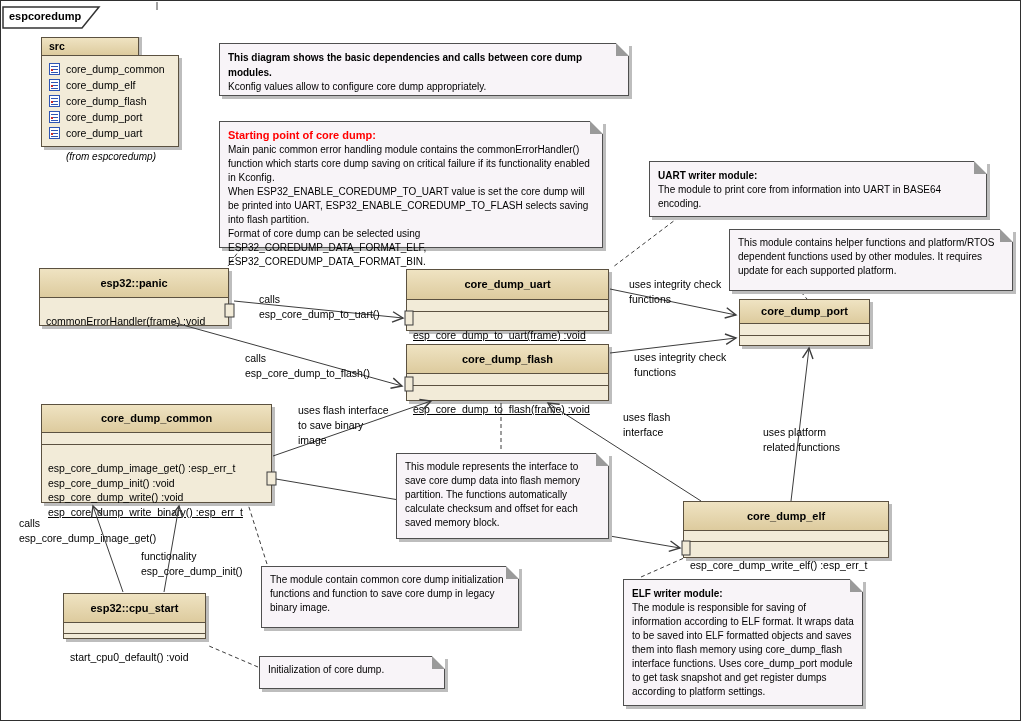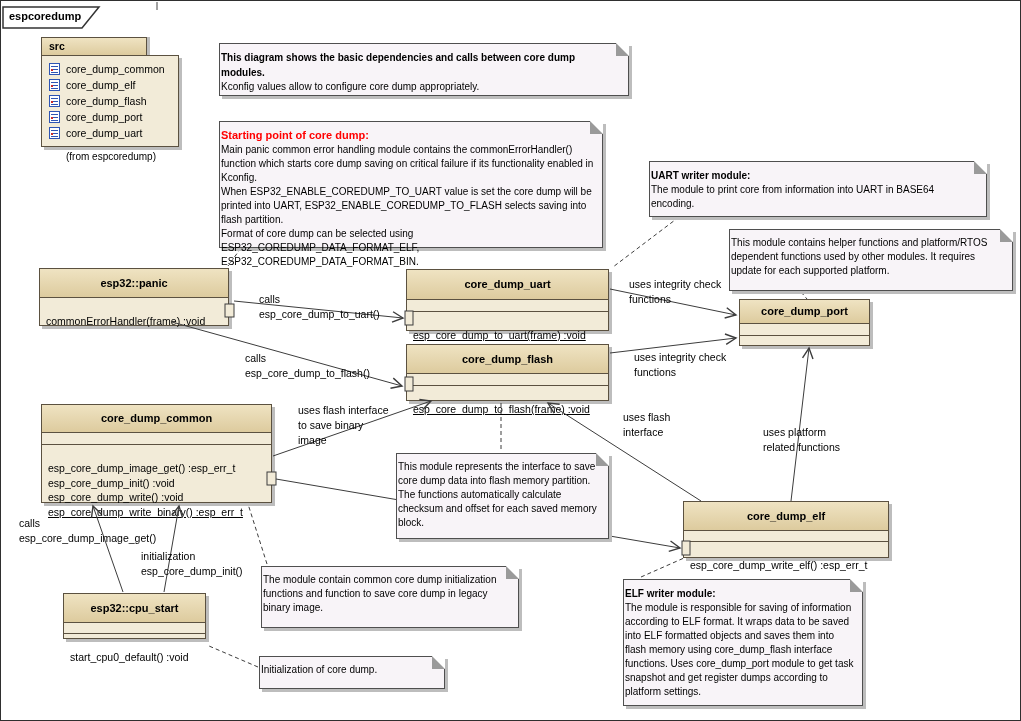--- a/index.html
+++ b/index.html
@@ -22,45 +22,45 @@
     background:linear-gradient(180deg,#efe3c2,#ddcb9e);border-bottom:1px solid #5b5140;
     overflow:hidden;white-space:nowrap;}
   .cls-hdr.small{height:23px;line-height:23px;}
   .cls-attrs{height:11px;border-bottom:1px solid #5b5140;}
   .cls-ops{padding:16px 5px 2px 6px;}
   .op{font-size:10.5px;line-height:14.5px;white-space:nowrap;}
   .ul{text-decoration:underline;}
 
   
   .note{position:absolute;z-index:4;background:#f8f4f8;border:1px solid #4f4f4f;
-    box-shadow:3px 3px 0 #bdbdbd;box-sizing:border-box;padding:6px 8px 4px 1px;}
+    box-shadow:3px 3px 0 #bdbdbd;box-sizing:border-box;padding:6px 8px 4px 8px;}
   .note::before{content:"";position:absolute;top:-1px;right:-1px;width:0;height:0;
     border-style:solid;border-width:0 13px 13px 0;border-color:#ffffff #ffffff #9a9a9a #9a9a9a;}
   .note-title{font-size:10px;font-weight:bold;line-height:15px;}
   .note-title.red{color:#ff0000;font-size:11px;}
   .note-body{font-size:10px;line-height:14px;}
   .preline{white-space:pre-line;}
 
   
-  .pkg-tab{position:absolute;left:40px;top:36px;width:106px;height:19px;z-index:2;
+  .pkg-tab{position:absolute;left:40px;top:36px;width:98px;height:19px;z-index:2;
     background:linear-gradient(180deg,#efe3c2,#ddcb9e);border:1px solid #5b5140;
     box-shadow:3px 0 0 #bdbdbd;box-sizing:border-box;
     font-size:10.5px;font-weight:bold;padding:2px 0 0 7px;}
   .pkg-body{position:absolute;left:40px;top:54px;width:138px;height:92px;z-index:2;
     background:#f2ebd8;border:1px solid #5b5140;box-shadow:3px 3px 0 #bdbdbd;
     box-sizing:border-box;padding:5px 4px 0 7px;}
   .pkg-row{display:flex;align-items:center;height:16px;}
   .pkg-icon{width:11px;height:12px;border:1px solid #2f55b4;background:#fff;position:relative;
     margin-right:6px;flex:0 0 auto;box-sizing:border-box;}
   .pkg-icon::before{content:"";position:absolute;left:1px;right:1px;top:2px;height:1px;
     background:#2f55b4;box-shadow:0 3px 0 #2f55b4,0 6px 0 #2f55b4;}
   .pkg-icon::after{content:"";position:absolute;left:1px;top:5px;width:2px;height:2px;background:#cc2a2a;}
   .pkg-label{font-size:10.5px;white-space:nowrap;}
   .pkg-from{position:absolute;left:32px;top:150px;width:156px;z-index:2;text-align:center;
-    font-size:10px;}
+    font-size:10px;font-style:italic;}
 
   
   .elabel{position:absolute;z-index:5;font-size:10.5px;line-height:15px;white-space:pre-line;}
 </style>
 </head>
 <body>
 
 <div class="stage">
 
   <svg class="overlay">
@@ -232,16 +232,16 @@
 functions</div>
   <div class="elabel" style="left:297px;top:402px">uses flash interface
 to save binary
 image</div>
   <div class="elabel" style="left:622px;top:409px">uses flash
 interface</div>
   <div class="elabel" style="left:762px;top:424px">uses platform
 related functions</div>
   <div class="elabel" style="left:18px;top:515px">calls
 esp_core_dump_image_get()</div>
-  <div class="elabel" style="left:140px;top:548px">initialization
+  <div class="elabel" style="left:140px;top:548px">functionality
 esp_core_dump_init()</div>
 
 </div>
 
 </body></html>

